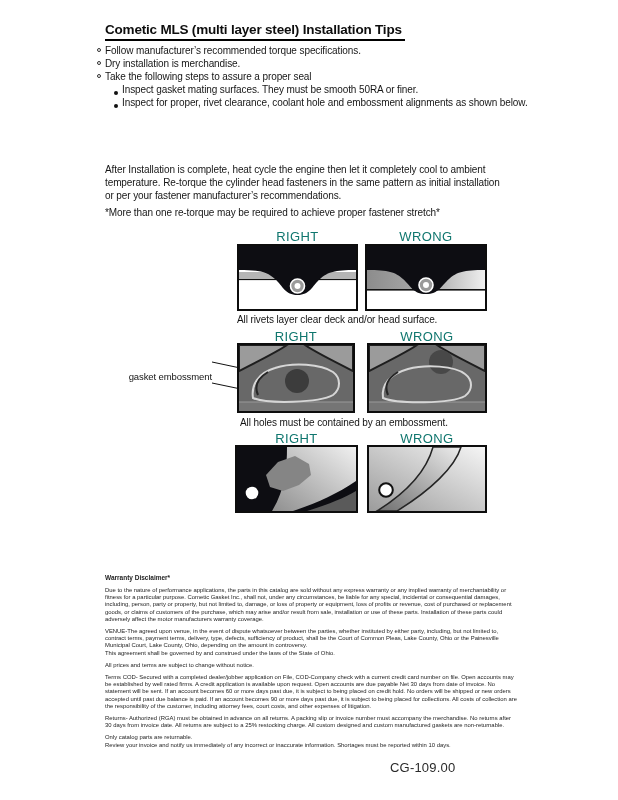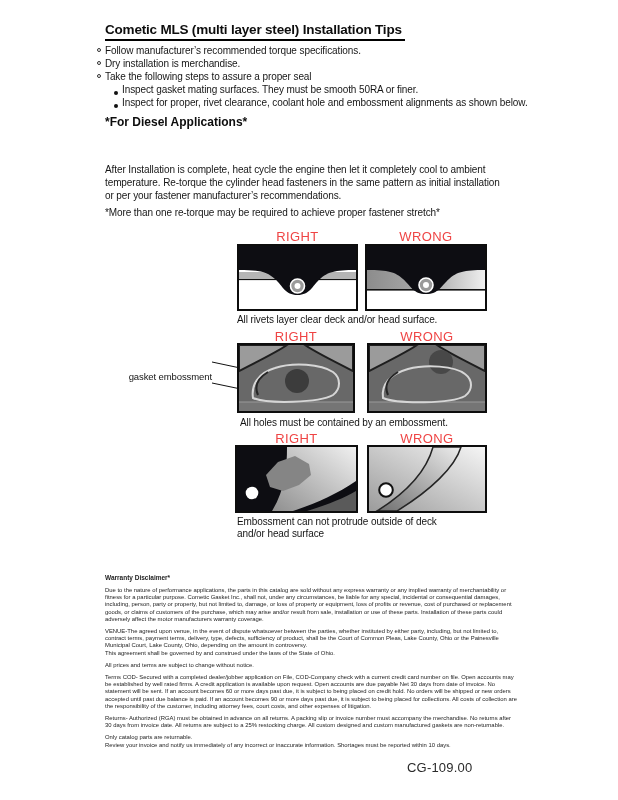--- a/index.html
+++ b/index.html
@@ -13,33 +13,33 @@
   .tiprow { position:absolute; left:97px; font-size:10px; letter-spacing:-0.1px; color:#161616;
             display:flex; align-items:center; gap:4px; height:12px; }
   .tiprow.sub { left:114px;align-items:flex-end; }
   .b-open { width:4px; height:4px; border:1px solid #333; border-radius:50%; flex:0 0 auto; }
   .b-fill { width:4px; height:4px; background:#111; border-radius:50%; flex:0 0 auto; }
 
   .sec-head { position:absolute; left:105px; font-weight:bold; font-size:12px; color:#0d0d0d; }
   .para { position:absolute; left:105px; width:430px; font-size:10px; line-height:12.8px;
           letter-spacing:-0.1px; white-space:pre-line; color:#161616; }
 
-  .dg-head { position:absolute; text-align:center; font-size:13px; letter-spacing:0.4px; color:#ef4444; }
+  .dg-head { position:absolute; text-align:center; font-size:13px; letter-spacing:0.4px; color:#0f766e; }
   .panel { position:absolute; border:2px solid #0d0d0d; background:#fff; }
   .panel svg { display:block; width:100%; height:100%; }
   .caption { position:absolute; font-size:10px; letter-spacing:-0.1px; color:#141414; white-space:pre-line; line-height:11.5px; }
   .dg-label { position:absolute; width:112px; text-align:right; font-size:9.5px; line-height:10.5px;
               letter-spacing:-0.1px; white-space:pre-line; color:#141414; }
   .leader { position:absolute; }
 
   .disclaimer { position:absolute; left:105px; top:574px; width:412px; color:#1d1d1d; }
   .disclaimer h3 { font-size:6.5px; font-weight:bold; margin-bottom:6px; }
   .disclaimer p { font-size:5.9px; line-height:7.2px; margin-bottom:5px; white-space:pre-line; }
 
-  .page-code { position:absolute; left:390px; top:760px; font-size:13px; color:#2a2a2a; letter-spacing:0.2px;margin-left:17px; }
+  .page-code { position:absolute; left:390px; top:760px; font-size:13px; color:#2a2a2a; letter-spacing:0.2px; }
 </style>
 </head>
 <body>
 
 <div class="page">
 
   <h1 class="title">Cometic MLS (multi layer steel) Installation Tips</h1>
 
   <div class="tiprow" style="top:44px">
       <span class="b-open"></span>
@@ -55,21 +55,20 @@
     </div>
   <div class="tiprow sub" style="top:83px">
       <span class="b-fill"></span>
       <span>Inspect gasket mating surfaces.  They must be smooth 50RA or finer.</span>
     </div>
   <div class="tiprow sub" style="top:96px">
       <span class="b-fill"></span>
       <span>Inspect for proper, rivet clearance, coolant hole and embossment alignments as shown below.</span>
     </div>
 
-  <h2 class="sec-head" style="top:115px">*For Diesel Applications*</h2>
   <p class="para" style="top:164px">After Installation is complete, heat cycle the engine then let it completely cool to ambient
 temperature. Re-torque the cylinder head fasteners in the same pattern as initial installation
 or per your fastener manufacturer’s recommendations.</p>
   <p class="para" style="top:207px">*More than one re-torque may be required to achieve proper fastener stretch*</p>
 
   <div class="dg-head" style="left:237px;top:229px;width:121px">RIGHT</div>
   <div class="dg-head" style="left:365px;top:229px;width:122px">WRONG</div>
 
   <div class="panel" style="left:237px;top:244px;width:121px;height:67px">
     <svg viewBox="0 0 117 63" preserveAspectRatio="none">
@@ -164,22 +163,20 @@
         <linearGradient id="g5" x1="1" y1="0" x2="0" y2="1">
           <stop offset="0" stop-color="#ededed"></stop>
             <stop offset="1" stop-color="#6f6f6f"></stop>
         </linearGradient>
       </defs>
       <rect width="116" height="64" fill="url(#g4)"></rect>
       <path d="M64,0 C58,22 40,44 8,64 H28 C62,43 86,20 92,0 Z" fill="url(#g5)" stroke="#242424" stroke-width="1.5"></path>
       <circle cx="17" cy="43" r="6.8" fill="#fff" stroke="#111" stroke-width="2"></circle>
     </svg>
   </div>
-  <div class="caption" style="left:237px;top:516px">Embossment can not protrude outside of deck
-and/or head surface</div>
 
   <div class="disclaimer">
     <h3>Warranty Disclaimer*</h3>
     <p>Due to the nature of performance applications, the parts in this catalog are sold without any express warranty or any implied warranty of merchantability or fitness for a particular purpose.  Cometic Gasket Inc., shall not, under any circumstances, be liable for any special, incidental or consequential damages, including, person, party or property, but not limited to, damage, or loss of property or equipment, loss of profits or revenue, cost of purchased or replacement goods, or claims of customers of the purchase, which may arise and/or result from sale, installation or use of these parts.  Installation of these parts could adversely affect the motor manufacturers warranty coverage.</p>
     <p>VENUE-The agreed upon venue, in the event of dispute whatsoever between the parties, whether instituted by either party, including, but not limited to, contract terms, payment terms, delivery, type, defects, sufficiency of product, shall be the Court of Common Pleas, Lake County, Ohio or the Painesville Municipal Court, Lake County, Ohio, depending on the amount in controversy.
 This agreement shall be governed by and construed under the laws of the State of Ohio.</p>
     <p>All prices and terms are subject to change without notice.</p>
     <p>Terms COD- Secured with a completed dealer/jobber application on File, COD-Company check with a current credit card number on file.  Open accounts may be established by well rated firms.  A credit application is available upon request.  Open accounts are due payable Net 30 days from date of invoice.  No statement will be sent.  If an account becomes 60 or more days past due, it is subject to being placed on credit hold.  No orders will be shipped or new orders accepted until past due balance is paid.  If an account becomes 90 or more days past due, it is subject to being placed for collections.  All costs of collection are the responsibility of the customer, including attorney fees, court costs, and other expenses of litigation.</p>
     <p>Returns- Authorized (RGA) must be obtained in advance on all returns.  A packing slip or invoice number must accompany the merchandise.  No returns after 30 days from invoice date.  All returns are subject to a 25% restocking charge.  All custom designed and custom manufactured gaskets are non-returnable.</p>
     <p>Only catalog parts are returnable.

